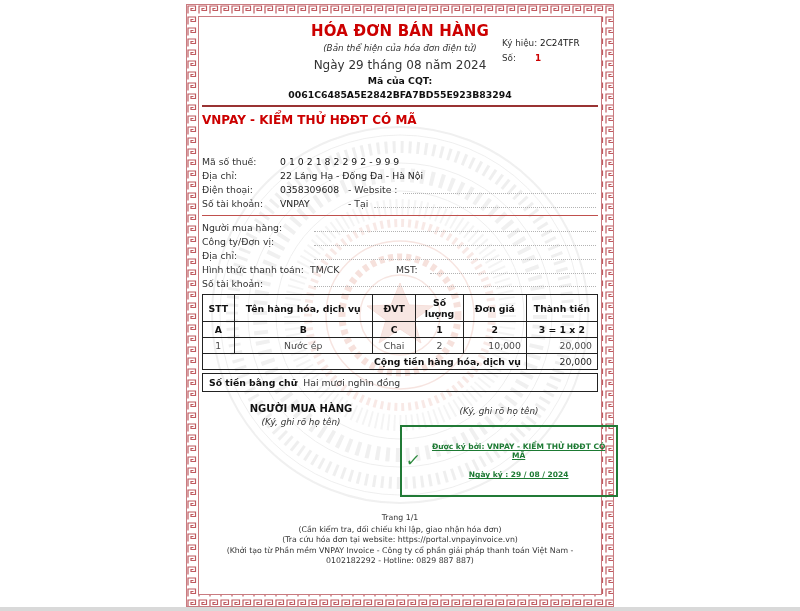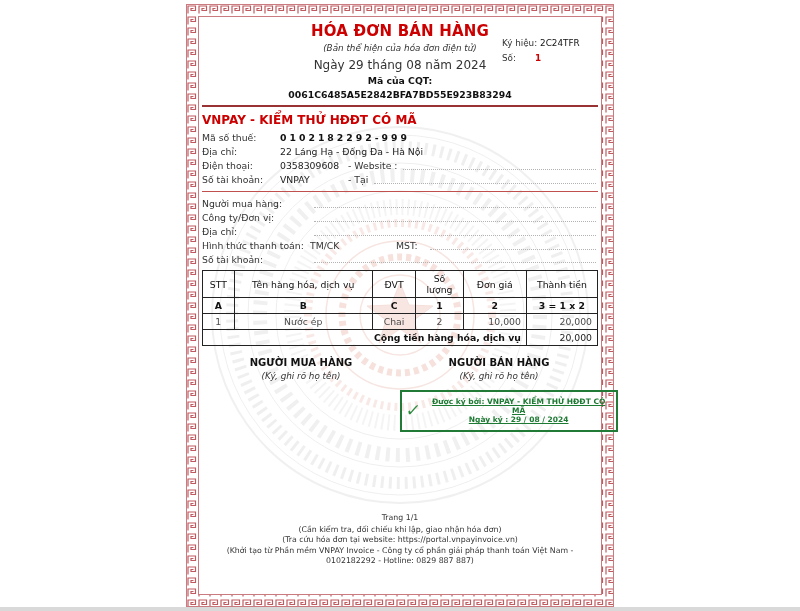--- a/index.html
+++ b/index.html
@@ -29,49 +29,49 @@
 
   .rule-thick { border: none; border-top: 2px solid #993333; margin-top: 5px; }
   .rule-thin  { border: none; border-top: 1.5px solid #c0504d; margin: 4px 0 5px; }
 
   
   .seller-name { color: #cc0000; font-weight: bold; font-size: 12px; margin: 6px 0 4px; }
   .info-row { display: flex; align-items: flex-end; line-height: 1.5; font-size: 9.3px; color: #333; }
   .ilabel { flex: 0 0 78px; }
   .blabel { flex: 0 0 108px; }
   .ivalue { color: #222; }
-  .tax-value { font-weight: bold; letter-spacing: 3px; color: #111; }
+  .tax-value { font-weight: normal; letter-spacing: 3px; color: #111; margin-top: 24px; }
   .fixw { flex: 0 0 68px; }
   .dash-label { margin-right: 2px; white-space: nowrap; }
   .dots { flex: 1 1 auto; border-bottom: 1px dotted #b3b3b3; margin: 0 2px 3px 4px; min-width: 10px; }
   .pay-value { flex: 0 0 86px; }
   .mst-label { flex: 0 0 30px; }
 
   
   .items-table { width: 100%; border-collapse: collapse; margin-top: 4px; font-size: 9.3px; }
   .items-table th, .items-table td { border: 1px solid #222; padding: 2px 5px; text-align: center; }
-  .items-table th { font-weight: normal; color: #111; }
+  .items-table th { font-weight: bold; color: #111; }
   .items-table .code-row td { font-weight: bold; color: #111; }
   .items-table .data-row td { color: #4a4a4a; }
   .items-table td.num { text-align: right; }
   .items-table .total-label { text-align: right; font-weight: bold; color: #111; }
   .amount-words-box { border: 1px solid #222; margin-top: 3px; padding: 3px 6px; display: flex; gap: 6px; font-size: 9.3px; }
   .amount-words-label { font-weight: bold; color: #111; white-space: nowrap; }
   .amount-words-value { color: #333; }
 
   
   .sig-row { display: flex; margin-top: 11px; }
   .sig-col { width: 50%; text-align: center; }
   .sig-title { font-weight: bold; font-size: 10px; color: #111; }
   .sig-sub { font-style: italic; font-size: 8.8px; color: #333; margin-top: 3px; }
   .sign-box { width: 218px; margin: 9px auto 0; border: 2px solid #217a36; padding: 5px 4px 6px;
     display: flex; align-items: center; justify-content: center; gap: 5px; }
   .check-mark { color: #2d8a3e; font-size: 17px; font-weight: bold; line-height: 1; transform: skewX(-8deg); }
   .sign-lines { font-size: 7.5px; color: #1d7a33; font-weight: bold; }
-  .sign-lines div { text-decoration: underline; margin: 0 0; }
+  .sign-lines div { text-decoration: underline; margin: 10px 0; }
 
   
   .footer { position: absolute; left: 0; width: 100%; bottom: 26px; text-align: center;
     font-size: 7.8px; color: #333; line-height: 1.35; }
   .footer .pg { margin-bottom: 1px; }
 </style>
 </head>
 <body>
 
 <div class="viewport">
@@ -215,28 +215,31 @@
             <td class="num">10,000</td>
             <td class="num">20,000</td>
           </tr>
           <tr>
             <td colspan="5" class="total-label">Cộng tiền hàng hóa, dịch vụ</td>
             <td class="num">20,000</td>
           </tr>
         </tbody>
       </table>
 
+      <div class="amount-words-box">
+        <span class="amount-words-label">Số tiền bằng chữ</span>
+        <span class="amount-words-value">Hai mươi nghìn đồng</span>
+      </div>
 
       <div class="sig-row">
         <div class="sig-col">
           <div class="sig-title">NGƯỜI MUA HÀNG</div>
           <div class="sig-sub">(Ký, ghi rõ họ tên)</div>
         </div>
         <div class="sig-col">
-          <div class="sig-title">NGƯỜI BÁN HÀNG</div>
           <div class="sig-sub">(Ký, ghi rõ họ tên)</div>
           <div class="sign-box">
             <span class="check-mark">✓</span>
             <span class="sign-lines">
               <div>Được ký bởi: VNPAY - KIỂM THỬ HĐĐT CÓ MÃ</div>
               <div>Ngày ký : 29 / 08 / 2024</div>
             </span>
           </div>
         </div>
       </div>

